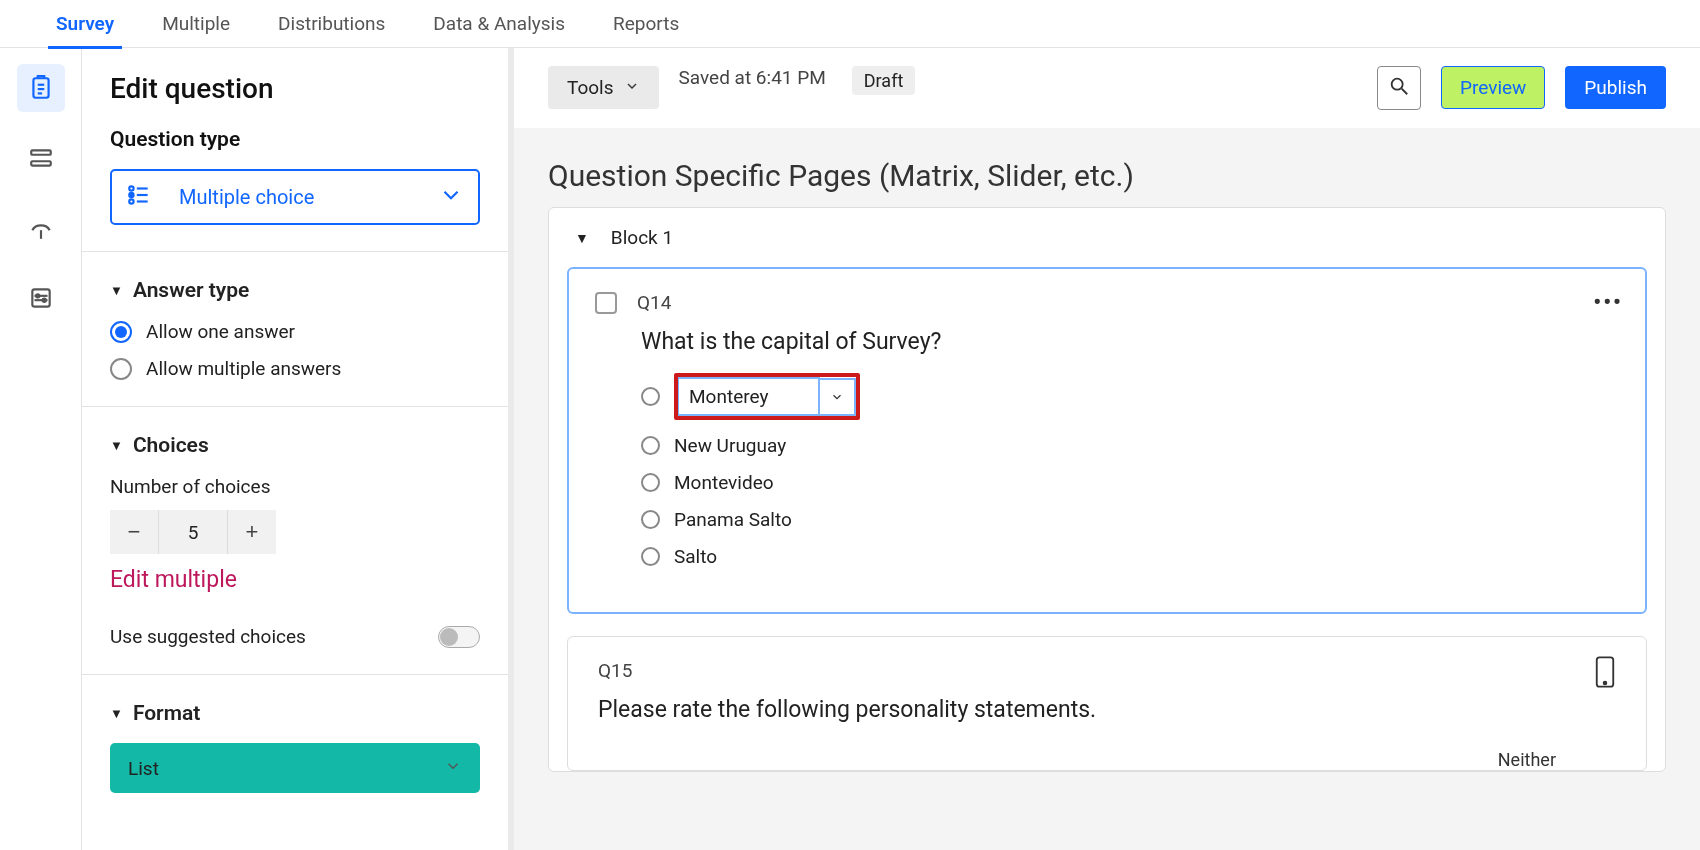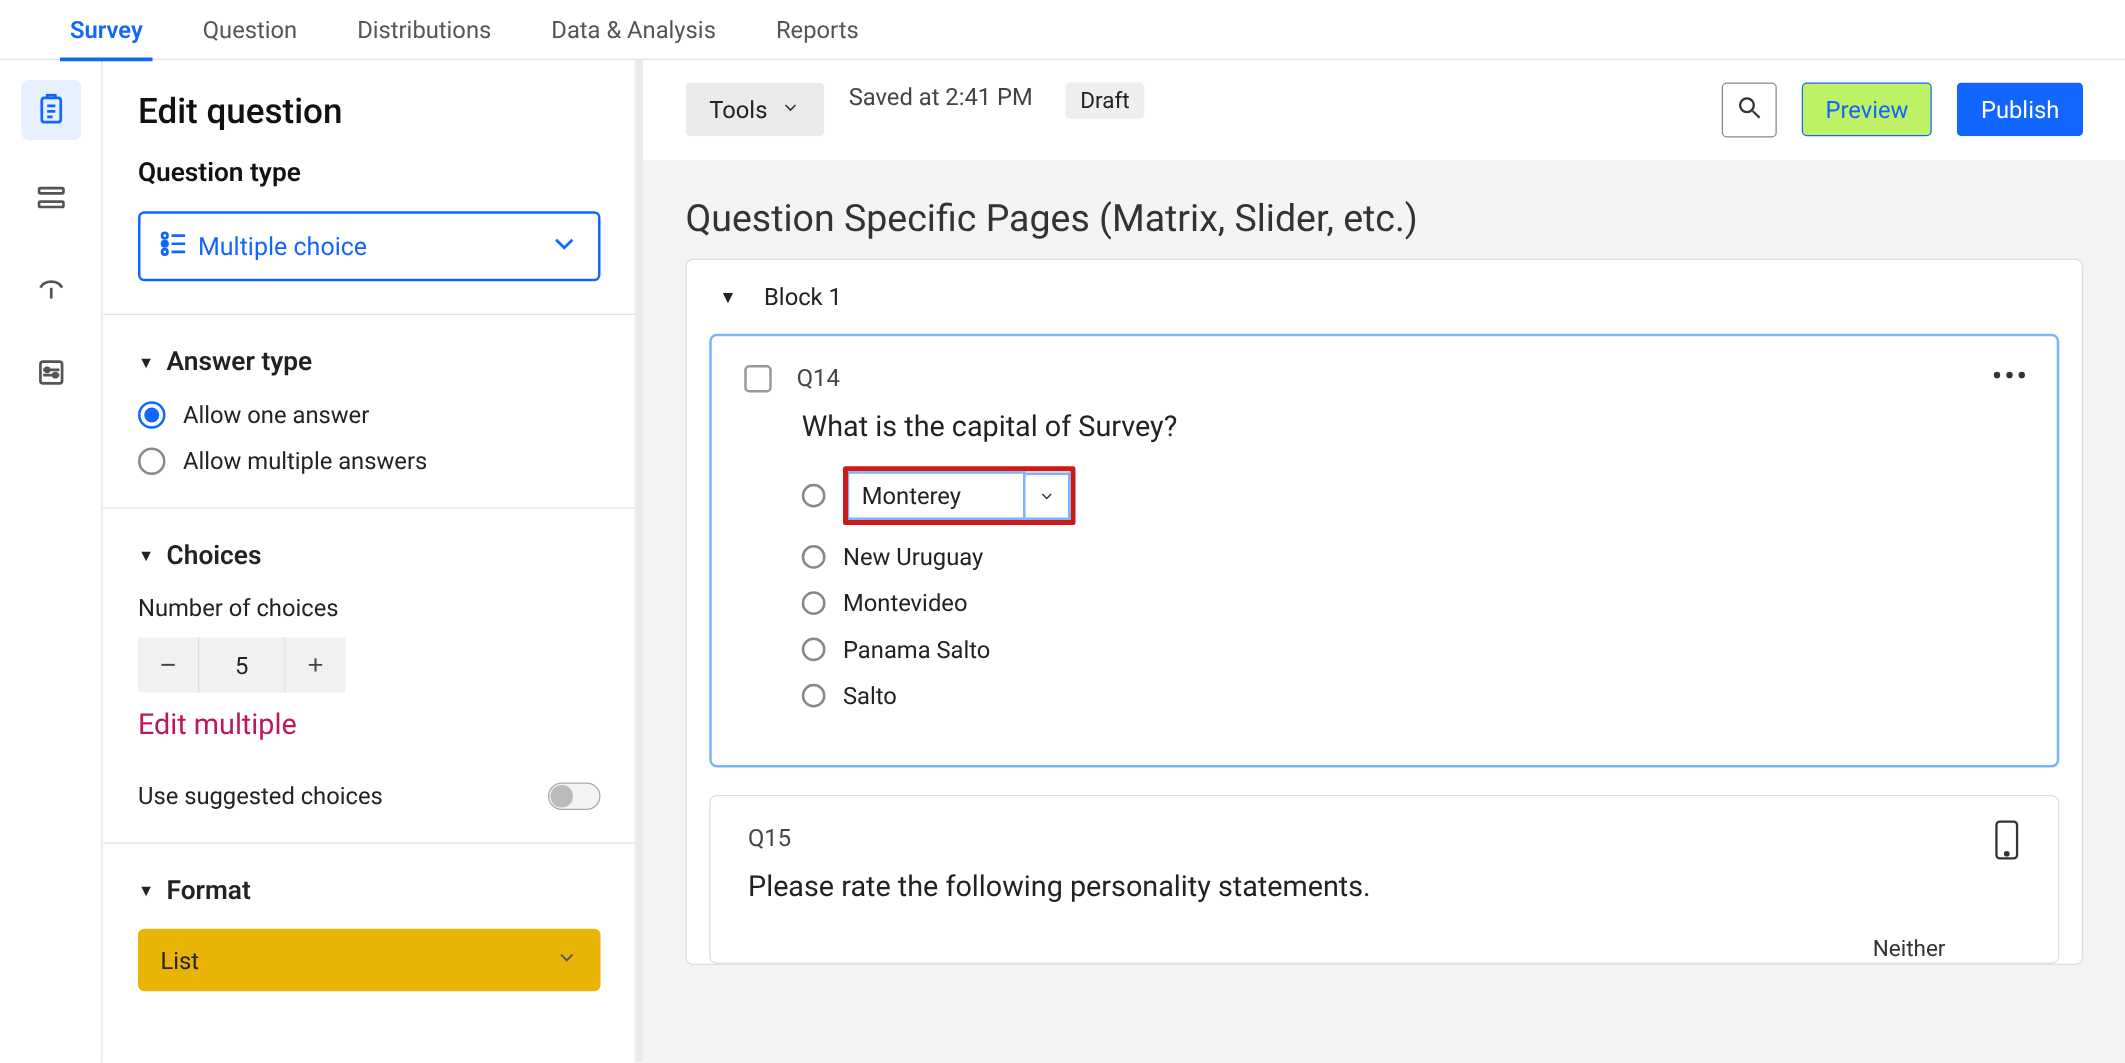--- a/index.html
+++ b/index.html
@@ -18,36 +18,36 @@
   .rail-item { width: 48px; height:48px; border-radius:6px; display:flex; align-items:center; justify-content:center; cursor:pointer; color:#555;}
   .rail-item.active { background:#e6f0ff; color:#1166ff;}
   .rail-item svg { width:26px; height:26px; }
 
   .leftpanel { width: 432px; border-right: 6px solid #eaeaea; overflow-y:auto; padding: 16px 28px 58px 28px; position:relative;}
   .leftpanel h1 { font-size: 28px; font-weight:500; margin: 8px 0 22px 0; color:#111;}
   .leftpanel h2 { font-size: 21px; font-weight:600; margin: 8px 0 18px 0; color:#111;}
   .section-head { display:flex; align-items:center; gap:10px; font-size:21px; font-weight:600; margin: 22px 0 18px 0; cursor:pointer;}
   .section-head .tri { font-size:13px; }
   .qtype-select { border:2px solid #1166ff; border-radius:5px; height:56px; display:flex; align-items:center; padding:0 14px; color:#1166ff; font-size:20px; cursor:pointer; justify-content:space-between;}
-  .qtype-select .left { display:flex; align-items:center; gap:6px;}
+  .qtype-select .left { display:flex; align-items:center; gap:27px;}
   .qtype-select svg { width:26px; height:26px; }
   .divider { border-top:1px solid #e3e3e3; margin: 26px -28px; }
   .radio-row { display:flex; align-items:center; gap:14px; font-size:19px; margin-bottom:14px; cursor:pointer;}
   .radio { width:22px; height:22px; border-radius:50%; border:2px solid #888; display:flex; align-items:center; justify-content:center;}
   .radio.selected { border-color:#1166ff;}
   .radio.selected::after { content:""; width:12px; height:12px; border-radius:50%; background:#1166ff;}
   .numlabel { font-size:19px; margin-bottom:12px;}
   .stepper { display:flex; }
   .stepper button { width:48px; height:44px; border:none; background:#f1f1f1; font-size:22px; cursor:pointer; color:#444;}
   .stepper .val { width:70px; height:44px; border-left:1px solid #ddd; border-right:1px solid #ddd; display:flex; align-items:center; justify-content:center; background:#f1f1f1; font-size:19px;}
   .linkish { color:#be185d; font-size:23px; margin-top:12px; display:inline-block; cursor:pointer;}
   .togglerow { display:flex; align-items:center; justify-content:space-between; font-size:19px; margin-top:32px;}
   .toggle { width:42px; height:22px; border-radius:12px; border:1px solid #aaa; background:#f4f4f4; position:relative; cursor:pointer;}
   .toggle::after{ content:""; position:absolute; width:18px; height:18px; border-radius:50%; background:#bbb; top:1px; left:1px;}
-  .format-select { background:#eab308; border-radius:5px; height:50px; display:flex; align-items:center; padding:0 18px; font-size:19px; justify-content:space-between; cursor:pointer; margin-top:4px;}
+  .format-select { background:#14b8a6; border-radius:5px; height:50px; display:flex; align-items:center; padding:0 18px; font-size:19px; justify-content:space-between; cursor:pointer; margin-top:4px;}
 
   .canvas { flex:1; background:#fff; overflow:auto; }
   .canvas-toolbar { display:flex; align-items:flex-start; padding: 18px 34px; gap:20px;}
   .btn { border-radius:4px; padding: 9px 18px; font-size:19px; cursor:pointer; border:1px solid transparent; display:flex; align-items:center; gap:10px;}
   .btn.tools { background:#eaeaea; color:#222;}
   .savedtxt { font-size:19px; color:#444; }
   .badge { background:#eee; padding:4px 12px; border-radius:4px; font-size:18px; margin-left:6px;}
   .spacer { flex:1;}
   .iconbtn { width:44px; height:44px; border:1px solid #888; border-radius:4px; display:flex; align-items:center; justify-content:center; cursor:pointer;}
   .btn.preview { border:1px solid #1166ff; color:#1166ff; background:#bef264;}
@@ -82,21 +82,21 @@
   
   .leftpanel::-webkit-scrollbar{ width:0;}
 </style>
 </head>
 <body>
 
 <div class="app">
 
   <div class="topnav">
     <div class="tab active">Survey</div>
-    <div class="tab">Question</div>
+    <div class="tab">Multiple</div>
     <div class="tab">Distributions</div>
     <div class="tab">Data &amp; Analysis</div>
     <div class="tab">Reports</div>
   </div>
 
   <div class="main">
 
     <div class="rail">
       <div class="rail-item active">
         <svg viewBox="0 0 24 24" fill="none" stroke="currentColor" stroke-width="2">
@@ -207,21 +207,21 @@
     <div class="canvas">
       <div class="canvas-toolbar">
         <div class="btn tools">
           <span>Tools</span>
           <span>
             <svg width="16" height="16" viewBox="0 0 24 24" fill="none" stroke="#333" stroke-width="2">
                 <polyline points="6 9 12 15 18 9"></polyline>
               </svg>
           </span>
         </div>
-        <span class="savedtxt">Saved at 2:41 PM</span>
+        <span class="savedtxt">Saved at 6:41 PM</span>
         <span class="badge">Draft</span>
         <div class="spacer"></div>
         <div class="iconbtn">
           <span>
             <svg width="22" height="22" viewBox="0 0 24 24" fill="none" stroke="#333" stroke-width="2">
                 <circle cx="10" cy="10" r="6"></circle>
                 <line x1="15" y1="15" x2="21" y2="21"></line>
               </svg>
           </span>
         </div>

